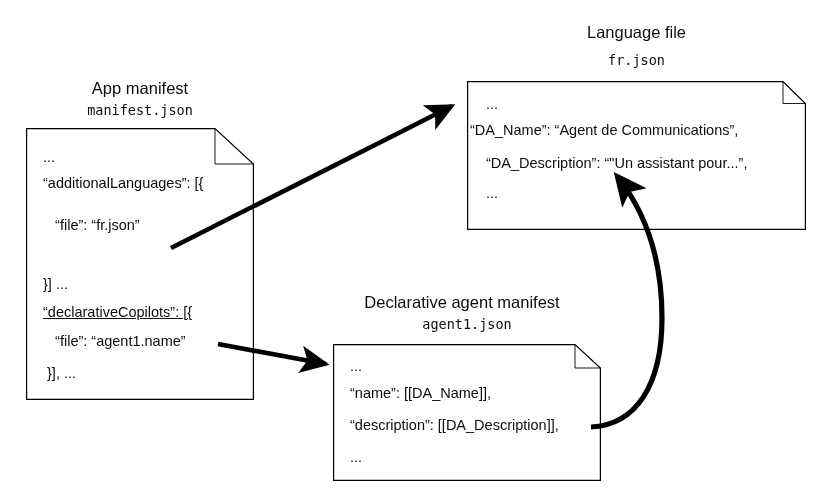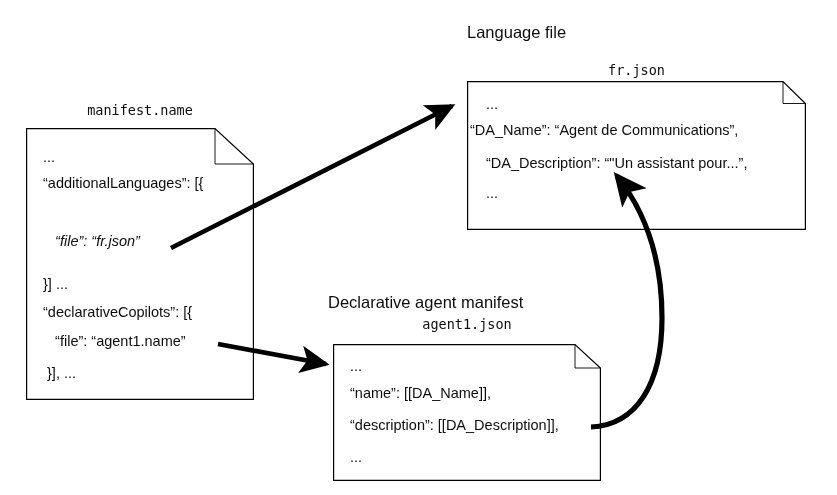--- a/index.html
+++ b/index.html
@@ -13,20 +13,21 @@
     height: 495px;
     background: #ffffff;
     overflow: hidden;
     font-family: "Liberation Sans", sans-serif;
     color: #000000;
   }
 
   
   .grp-title {
     position: absolute;
+    text-align: center;
     font-family: "Liberation Sans", sans-serif;
     font-size: 16.5px;
     line-height: 20px;
     color: #0d0d0d;
     white-space: nowrap;
   }
   .grp-sub {
     position: absolute;
     text-align: center;
     font-family: "DejaVu Sans Mono", monospace;
@@ -70,40 +71,41 @@
     width: 837px;
     height: 495px;
     pointer-events: none;
   }
 </style>
 </head>
 <body>
 
 <div id="canvas">
 
-  <div class="grp-sub" style="left:26px; top:101px; width:228px;">manifest.name</div>
+  <div class="grp-title" style="left:26px; top:78px; width:228px;">App manifest</div>
+  <div class="grp-sub" style="left:26px; top:101px; width:228px;">manifest.json</div>
 
   <div class="file-card" style="left:26px; top:128px; width:228px; height:272px;">
     <svg width="228" height="272" viewBox="0 0 228 272">
       <path d="M0.6,0.6 L189,0.6 L227.4,36 L227.4,271.4 L0.6,271.4 Z" fill="#ffffff" stroke="#000000" stroke-width="1.2"></path>
       <path d="M189,0.6 L189,36 L227.4,36" fill="none" stroke="#000000" stroke-width="0.9"></path>
     </svg>
     <div class="card-body">
       <div class="code-line" style="left:17px; top:21px;">...</div>
       <div class="code-line" style="left:17px; top:47px;">“additionalLanguages”: [{</div>
-      <div class="code-line" style="left:17px; top:105px;font-style:italic;">   “file”: “fr.json”</div>
+      <div class="code-line" style="left:17px; top:89px;">   “file”: “fr.json”</div>
       <div class="code-line" style="left:17px; top:148px;">}] ...</div>
-      <div class="code-line" style="left:17px; top:176px;">“declarativeCopilots”: [{</div>
+      <div class="code-line" style="left:17px; top:176px;text-decoration:underline;">“declarativeCopilots”: [{</div>
       <div class="code-line" style="left:17px; top:205px;">   “file”: “agent1.name”</div>
       <div class="code-line" style="left:17px; top:237px;"> }], ...</div>
     </div>
   </div>
 
   <div class="grp-title" style="left:467px; top:22px; width:339px;">Language file</div>
-  <div class="grp-sub" style="left:467px; top:61px; width:339px;">fr.json</div>
+  <div class="grp-sub" style="left:467px; top:51px; width:339px;">fr.json</div>
 
   <div class="file-card" style="left:467px; top:81px; width:339px; height:149px;">
     <svg width="339" height="149" viewBox="0 0 339 149">
       <path d="M0.6,0.6 L316,0.6 L338.4,22.5 L338.4,148.4 L0.6,148.4 Z" fill="#ffffff" stroke="#000000" stroke-width="1.2"></path>
       <path d="M316,0.6 L316,22.5 L338.4,22.5" fill="none" stroke="#000000" stroke-width="0.9"></path>
     </svg>
     <div class="card-body">
       <div class="code-line" style="left:19px; top:15px;">...</div>
       <div class="code-line" style="left:3px; top:41px;">“DA_Name”: “Agent de Communications”,</div>
       <div class="code-line" style="left:19px; top:74px;">“DA_Description”: “"Un assistant pour...”,</div>

